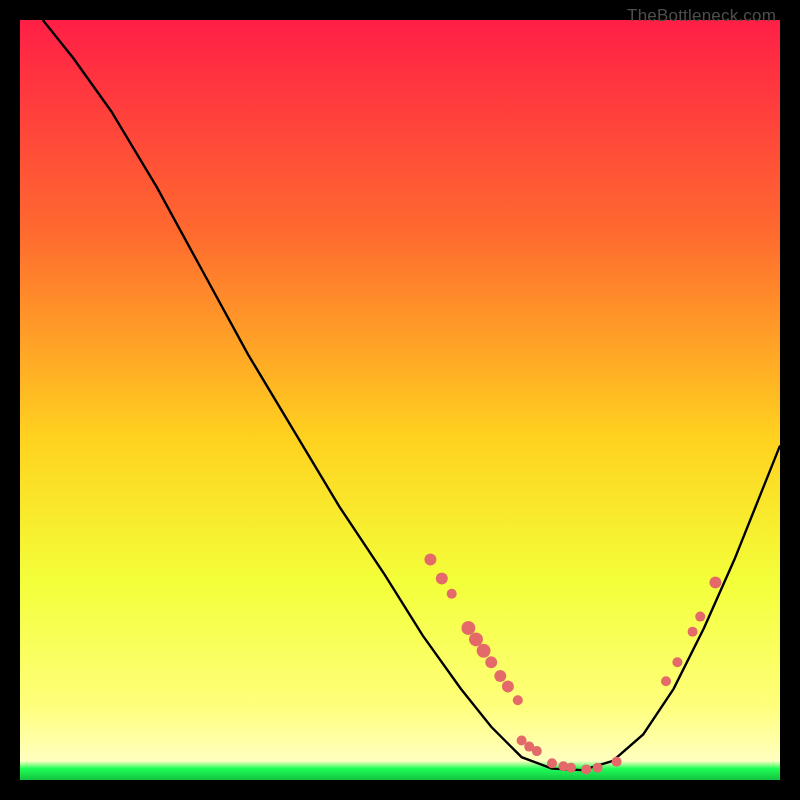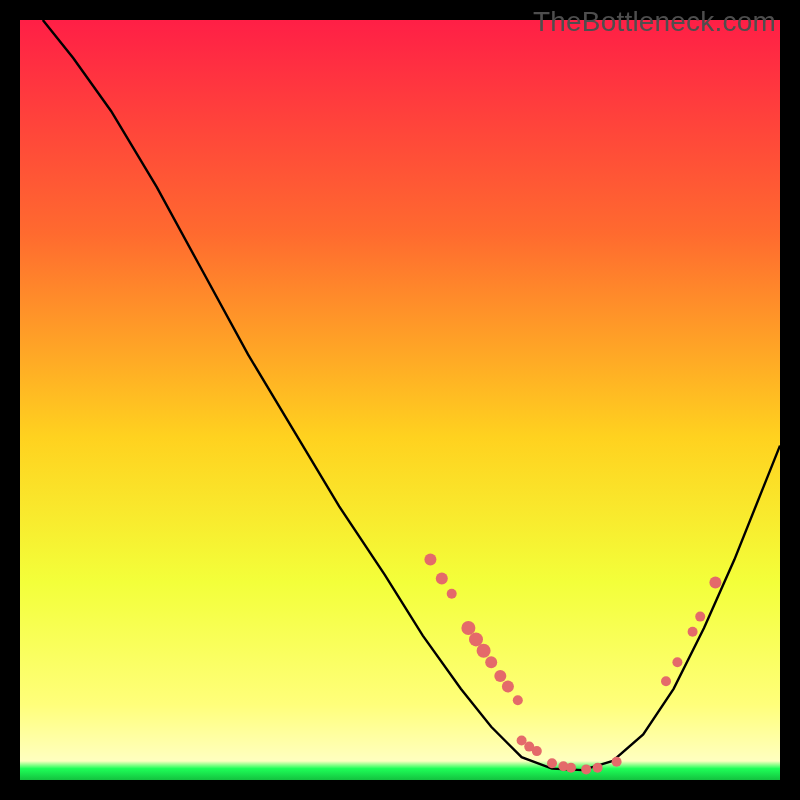--- a/index.html
+++ b/index.html
@@ -1,17 +1,17 @@
 <!DOCTYPE html>
 <html><head>
 <meta charset="utf-8">
 <style>
   html,body{margin:0;padding:0;width:800px;height:800px;background:#000;overflow:hidden;font-family:Arial,Helvetica,sans-serif}
   .plot-area{position:absolute;left:20px;top:20px;width:760px;height:760px}
-  .watermark{position:absolute;right:24px;top:6px;color:#4e4e4e;font-size:28px;font-weight:400;letter-spacing:.2px}
+  .watermark{position:absolute;right:24px;top:6px;color:#4e4e4e;font-size:17px;font-weight:400;letter-spacing:.2px}
   svg{display:block}
 </style>
 </head>
 <body>
 
 <div class="plot-area">
   <svg id="chart-svg" width="760" height="760" viewBox="0 0 760 760">
     <defs>
       <linearGradient id="bg-grad" x1="0" y1="0" x2="0" y2="1">
         <stop id="g0" offset="0%" stop-color="#ff1f46"></stop>

